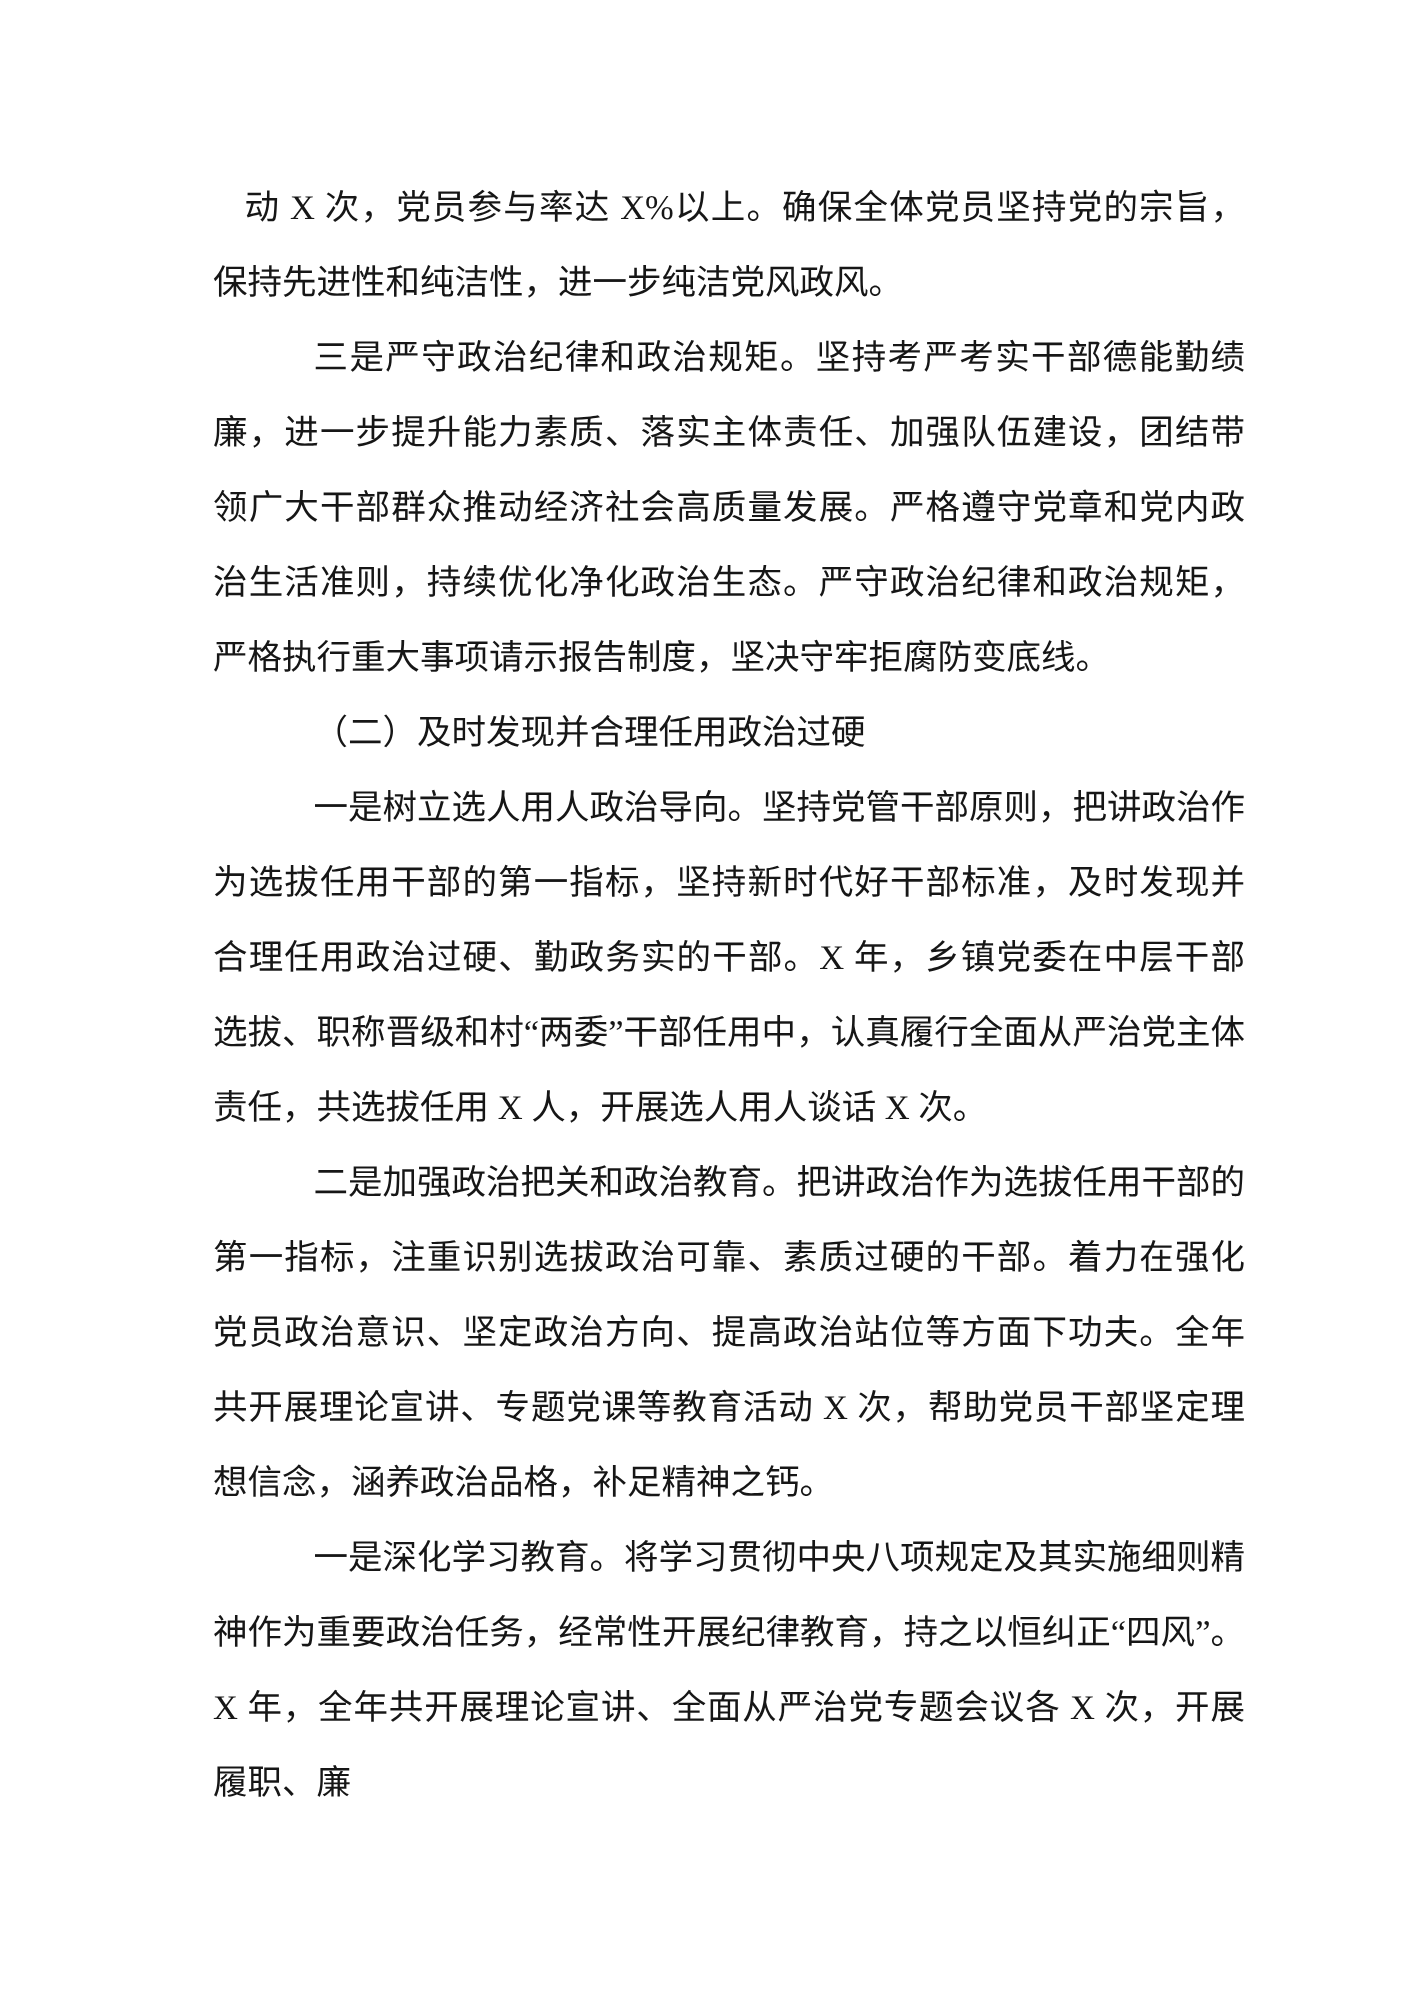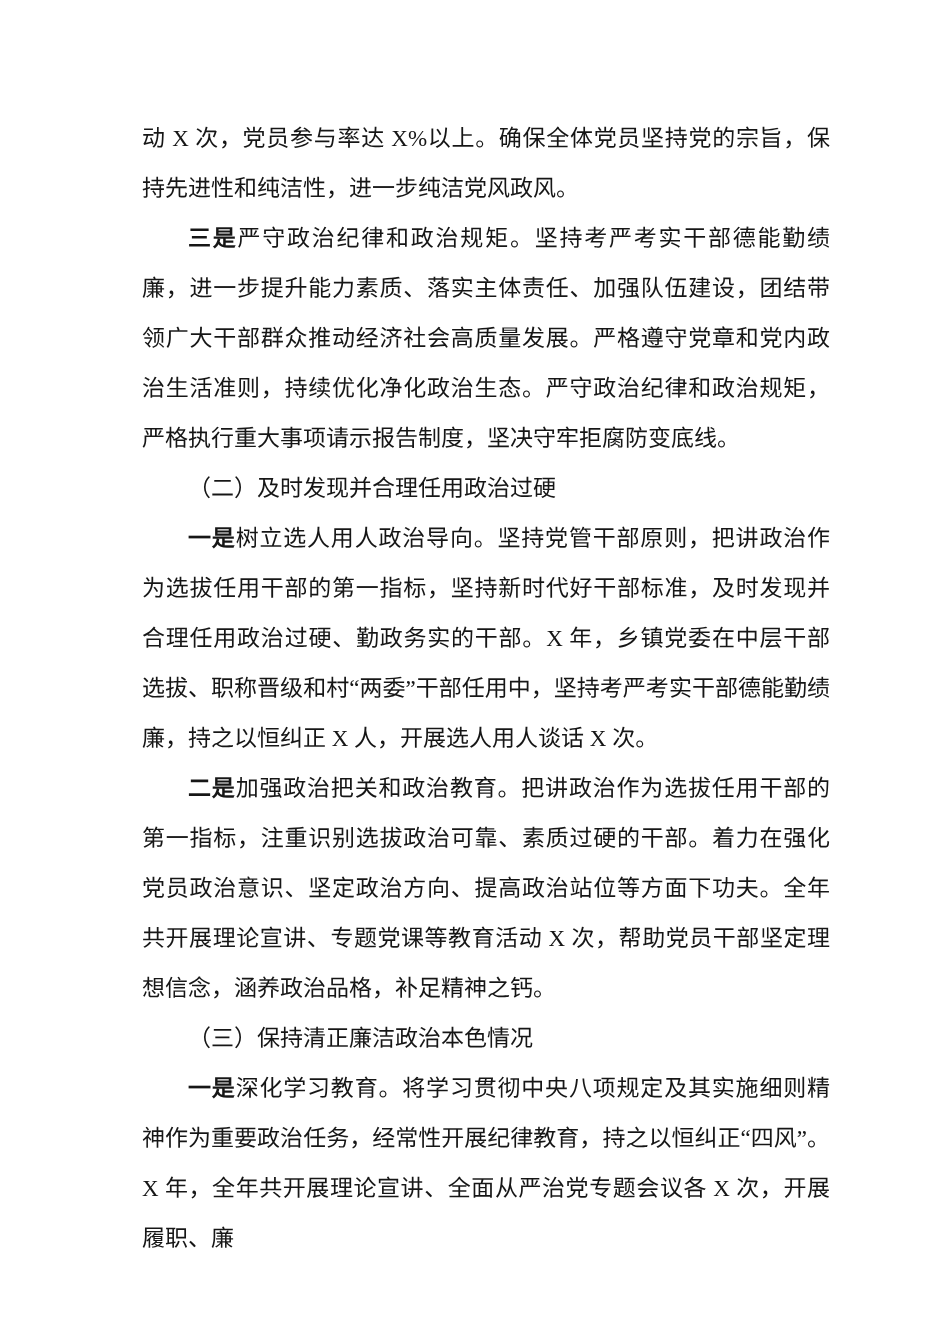--- a/index.html
+++ b/index.html
@@ -27,37 +27,37 @@
     line-height: 50px;
     text-align: justify;
     text-justify: inter-ideograph;
     text-indent: 2em;
     word-break: break-all;
   }
   .doc p.continuation {
     text-indent: 0;
   }
   .doc p b {
-    font-weight: bold;
+    font-weight: normal;
+    margin-left: 21px;
   }
 </style>
 </head>
 <body>
 
 <div class="page">
   <div class="doc">
 
     <p class="continuation"><b></b><span>动 X 次，党员参与率达 X%以上。确保全体党员坚持党的宗旨，保持先进性和纯洁性，进一步纯洁党风政风。</span></p>
 
     <p><b>三是</b><span>严守政治纪律和政治规矩。坚持考严考实干部德能勤绩廉，进一步提升能力素质、落实主体责任、加强队伍建设，团结带领广大干部群众推动经济社会高质量发展。严格遵守党章和党内政治生活准则，持续优化净化政治生态。严守政治纪律和政治规矩，严格执行重大事项请示报告制度，坚决守牢拒腐防变底线。</span></p>
 
     <p><b></b><span>（二）及时发现并合理任用政治过硬</span></p>
 
-    <p><b>一是</b><span>树立选人用人政治导向。坚持党管干部原则，把讲政治作为选拔任用干部的第一指标，坚持新时代好干部标准，及时发现并合理任用政治过硬、勤政务实的干部。X 年，乡镇党委在中层干部选拔、职称晋级和村“两委”干部任用中，坚持考严考实干部德能勤绩廉，持之以恒纠正 X 人，开展选人用人谈话 X 次。</span></p>
+    <p><b>一是</b><span>树立选人用人政治导向。坚持党管干部原则，把讲政治作为选拔任用干部的第一指标，坚持新时代好干部标准，及时发现并合理任用政治过硬、勤政务实的干部。X 年，乡镇党委在中层干部选拔、职称晋级和村“两委”干部任用中，认真履行全面从严治党主体责任，共选拔任用 X 人，开展选人用人谈话 X 次。</span></p>
 
     <p><b>二是</b><span>加强政治把关和政治教育。把讲政治作为选拔任用干部的第一指标，注重识别选拔政治可靠、素质过硬的干部。着力在强化党员政治意识、坚定政治方向、提高政治站位等方面下功夫。全年共开展理论宣讲、专题党课等教育活动 X 次，帮助党员干部坚定理想信念，涵养政治品格，补足精神之钙。</span></p>
 
-    <p><b></b><span>（三）保持清正廉洁政治本色情况</span></p>
 
     <p><b>一是</b><span>深化学习教育。将学习贯彻中央八项规定及其实施细则精神作为重要政治任务，经常性开展纪律教育，持之以恒纠正“四风”。X 年，全年共开展理论宣讲、全面从严治党专题会议各 X 次，开展履职、廉</span></p>
 
   </div>
 </div>
 
 </body></html>

